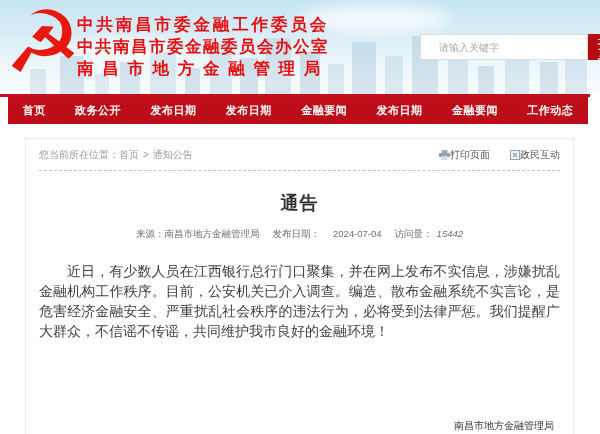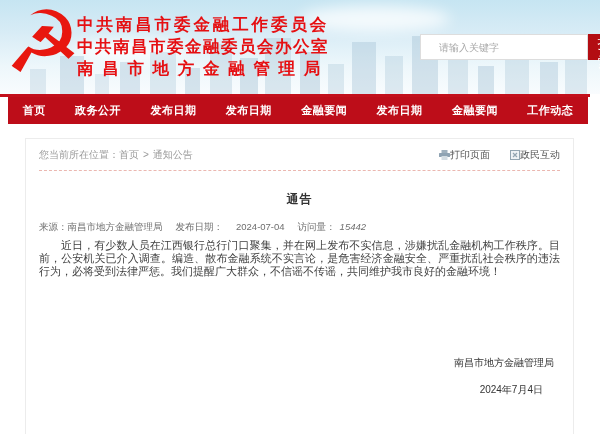--- a/index.html
+++ b/index.html
@@ -54,26 +54,26 @@
   .crumb-row{
     display:flex;justify-content:space-between;align-items:flex-end;
     padding:9px 13px 8px 13px;font-size:10px;color:#9a9a9a;
   }
   .crumb-left a{color:#9a9a9a;text-decoration:none;}
   .crumb-left .sep{margin:0 4px;}
   .crumb-right{display:flex;align-items:center;gap:20px;}
   .crumb-btn{display:flex;align-items:center;color:#555;cursor:pointer;font-size:10px;}
   .dashed{margin:0 13px;border-bottom:1px dashed #eBB7b0;height:0;}
   .article{padding:20px 13px 0 13px;}
-  .a-title{text-align:center;font-size:12px;font-weight:bold;color:#333;letter-spacing:1px;}
-  .a-meta{text-align:left;margin-top:13px;font-size:9.5px;color:#6e6e6e;}
+  .a-title{text-align:center;font-size:18px;font-weight:bold;color:#333;letter-spacing:1px;}
+  .a-meta{text-align:center;margin-top:13px;font-size:9.5px;color:#6e6e6e;}
   .a-meta .gap{margin-left:13px;}
   .a-meta .views-val{font-style:italic;margin-left:4px;}
   .a-body{
-    margin-top:5px;font-size:11px;line-height:13px;color:#3f3f3f;
+    margin-top:20px;font-size:14px;line-height:20px;color:#3f3f3f;
     text-indent:2em;text-align:justify;
   }
   .a-sign{margin-top:78px;text-align:right;font-size:10px;color:#333;padding-right:6px;}
   .a-date{margin-top:13px;text-align:right;font-size:10px;color:#333;padding-right:17px;}
 </style>
 </head>
 <body>
 
 <div class="banner">
   <div class="cloud cloud1"></div>

